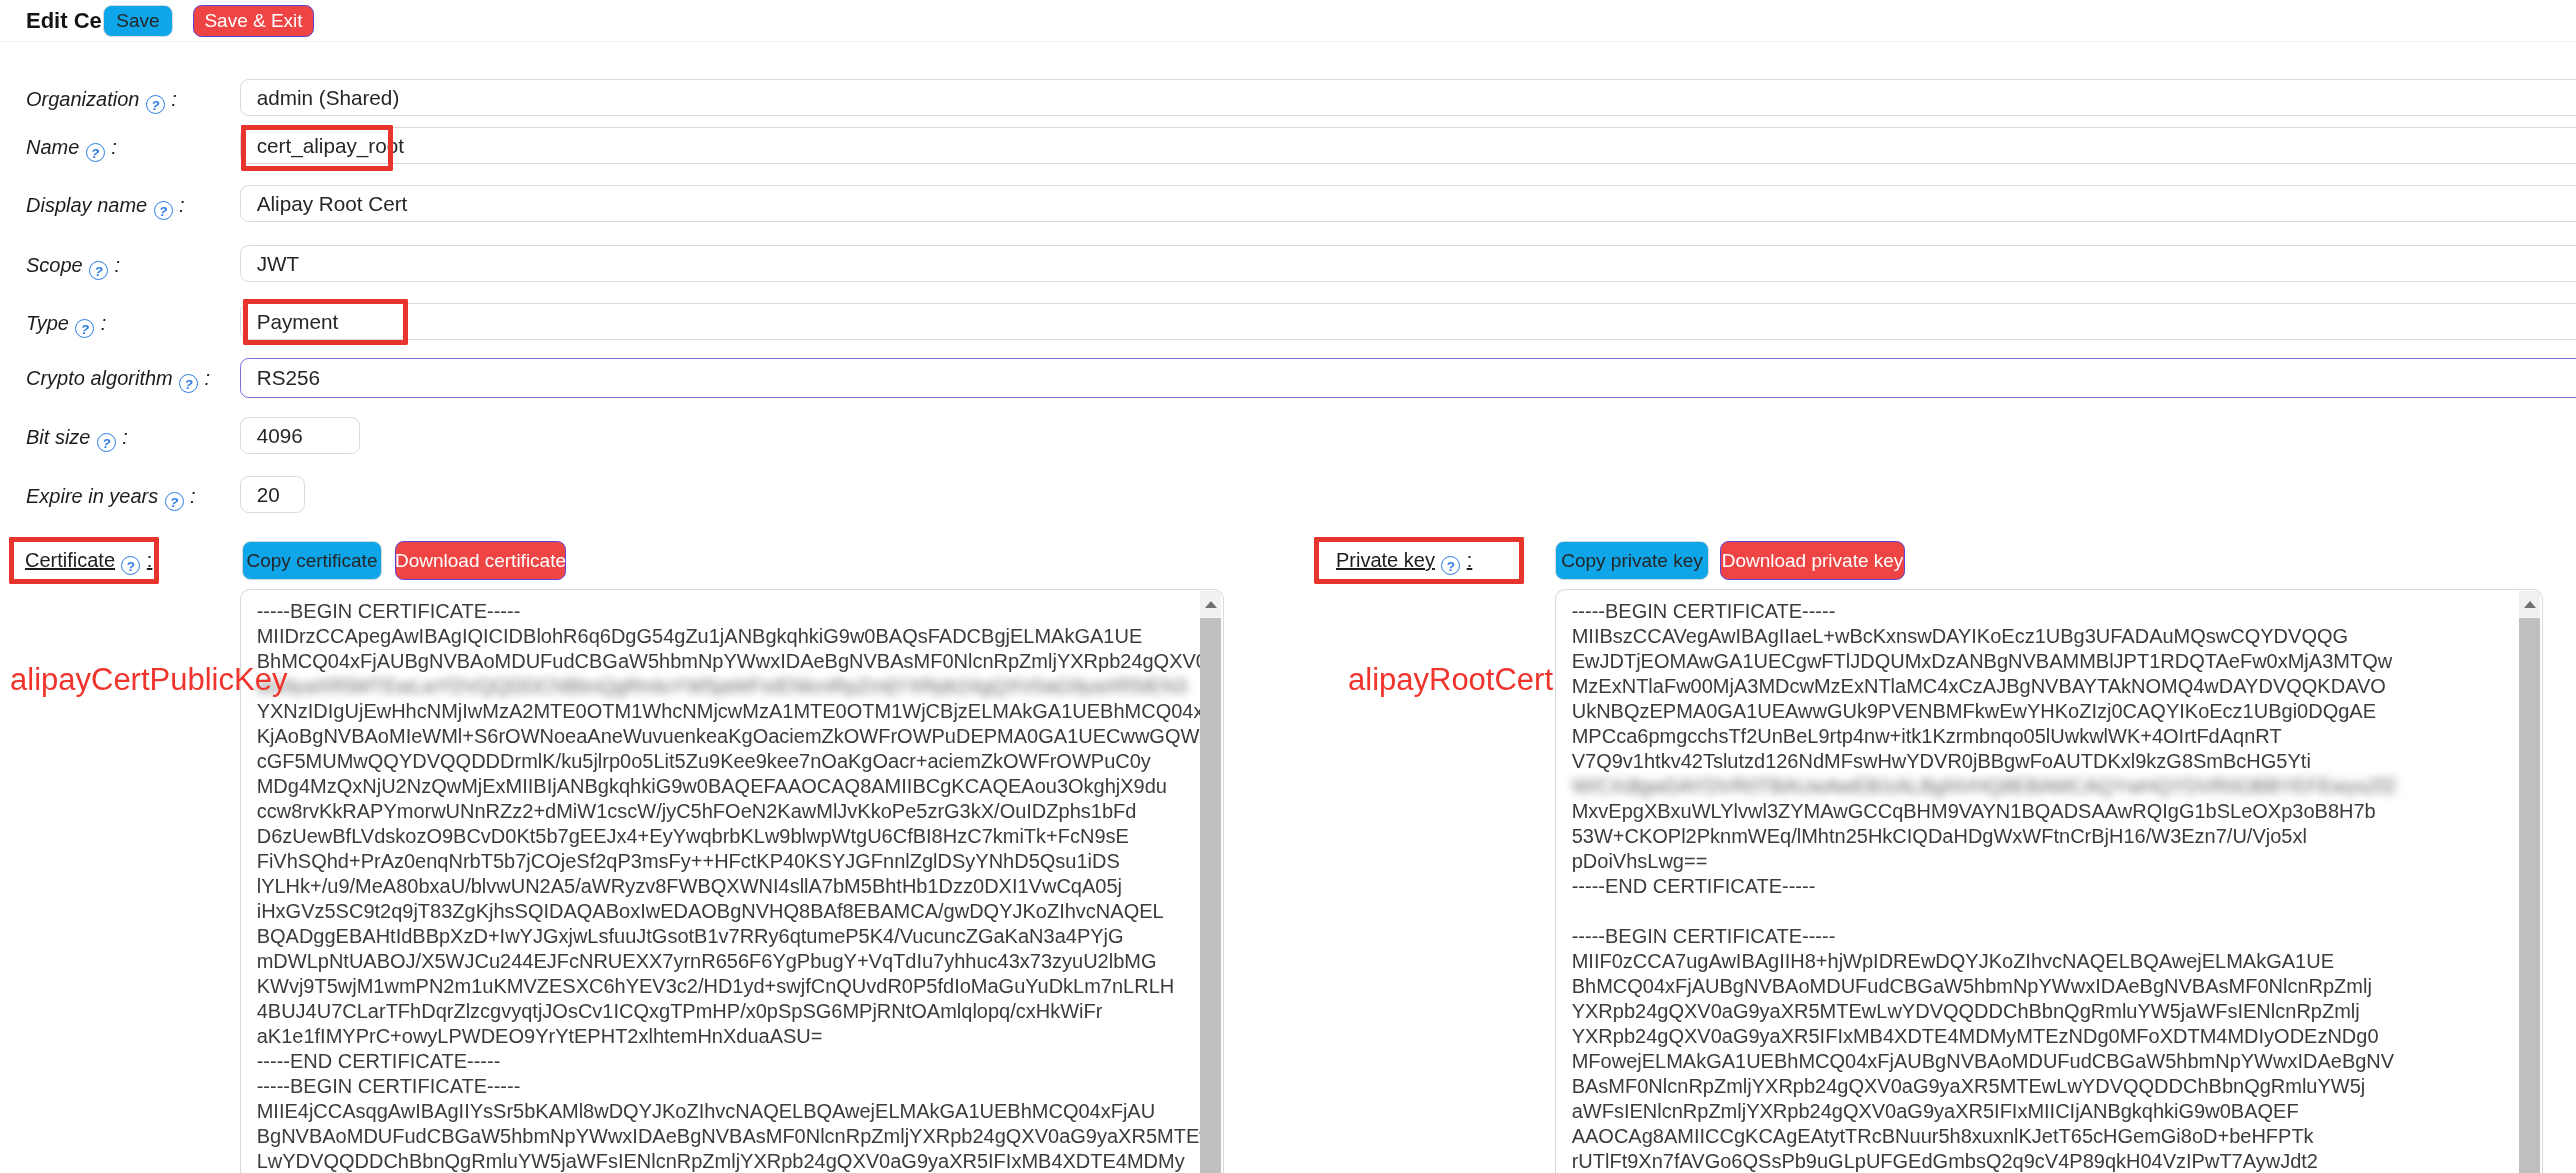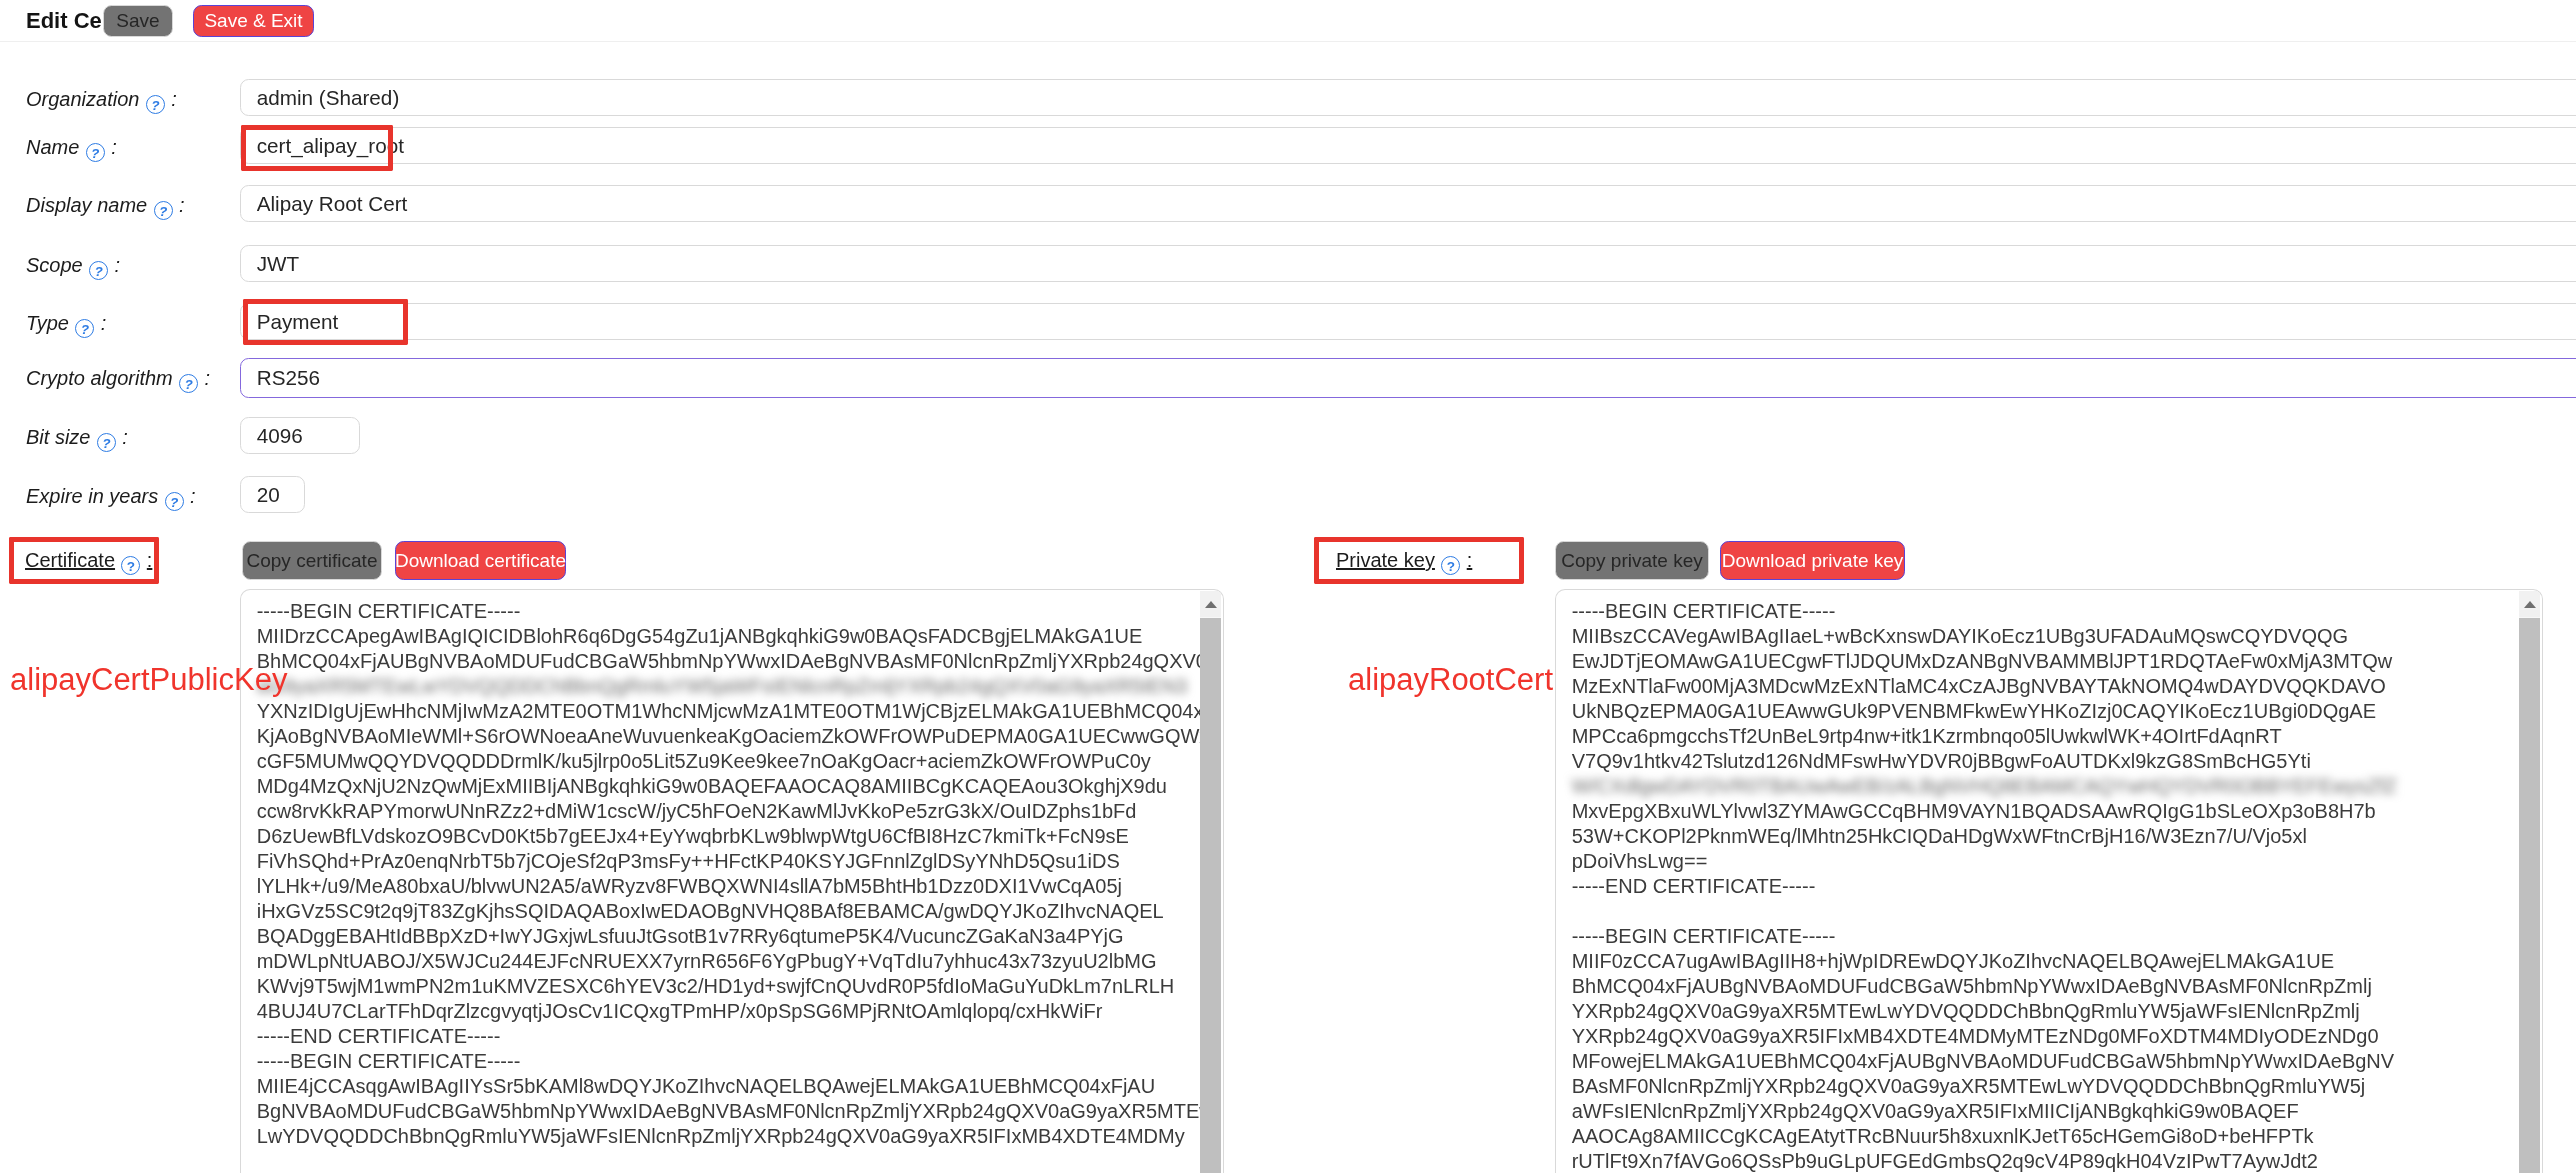--- a/index.html
+++ b/index.html
@@ -3,21 +3,21 @@
 <meta charset="utf-8">
 <style>
   html,body{margin:0;padding:0;background:#fff;}
   body{width:2576px;height:1174px;overflow:hidden;font-family:"Liberation Sans",sans-serif;color:#1c1c1c;}
   #page{position:relative;width:2576px;height:1174px;background:#fff;}
 
   
   .header{position:absolute;left:0;top:0;width:100%;height:41px;border-bottom:1.4px solid #efefef;background:#fff;}
   .page-title{position:absolute;left:26px;top:0;height:41px;line-height:41px;font-size:22px;font-weight:600;color:#141414;}
   .btn{box-sizing:border-box;display:flex;align-items:center;justify-content:center;border-radius:8.6px;font-size:19px;cursor:pointer;white-space:nowrap;}
-  .btn-outline{background:#737373;border:1.4px solid #d9d9d9;color:#262626;}
+  .btn-outline{background:#0ea5e9;border:1.4px solid #d9d9d9;color:#262626;}
   .btn-primary{background:#ef4444;border:1.4px solid #5a43d6;color:#fff;}
   .hdr-save{position:absolute;left:103px;top:5px;width:70px;height:32px;}
   .hdr-saveexit{position:absolute;left:193px;top:5px;width:121px;height:32px;}
 
   
   .frow{position:absolute;left:26px;right:0;height:37px;}
   .flabel{position:absolute;left:0;top:2px;width:214px;height:37px;line-height:37px;font-size:20px;color:#1c1c1c;white-space:nowrap;font-style:italic;}
   .qicon{display:inline-block;vertical-align:-3.6px;width:19px;height:19px;line-height:19px;margin:0 6.4px 0 6.4px;border:1.4px solid #2e7ce4;border-radius:50%;color:#2e7ce4;font-size:13.6px;text-align:center;font-weight:700;box-sizing:border-box;}
   .fctrl{position:absolute;left:214px;right:-10px;top:0;}
   .tf{box-sizing:border-box;width:100%;height:37px;border:1.4px solid #d9d9d9;border-radius:8.6px;padding:0 15.7px;font-size:20.7px;color:#262626;font-family:"Liberation Sans",sans-serif;background:#fff;outline:none;}
@@ -109,20 +109,21 @@
         <div class="cert-line">MDg4MzQxNjU2NzQwMjExMIIBIjANBgkqhkiG9w0BAQEFAAOCAQ8AMIIBCgKCAQEAou3OkghjX9du</div>
         <div class="cert-line">ccw8rvKkRAPYmorwUNnRZz2+dMiW1cscW/jyC5hFOeN2KawMlJvKkoPe5zrG3kX/OuIDZphs1bFd</div>
         <div class="cert-line">D6zUewBfLVdskozO9BCvD0Kt5b7gEEJx4+EyYwqbrbKLw9blwpWtgU6CfBI8HzC7kmiTk+FcN9sE</div>
         <div class="cert-line">FiVhSQhd+PrAz0enqNrbT5b7jCOjeSf2qP3msFy++HFctKP40KSYJGFnnlZglDSyYNhD5Qsu1iDS</div>
         <div class="cert-line">lYLHk+/u9/MeA80bxaU/blvwUN2A5/aWRyzv8FWBQXWNI4sllA7bM5BhtHb1Dzz0DXI1VwCqA05j</div>
         <div class="cert-line">iHxGVz5SC9t2q9jT83ZgKjhsSQIDAQABoxIwEDAOBgNVHQ8BAf8EBAMCA/gwDQYJKoZIhvcNAQEL</div>
         <div class="cert-line">BQADggEBAHtIdBBpXzD+IwYJGxjwLsfuuJtGsotB1v7RRy6qtumeP5K4/VucuncZGaKaN3a4PYjG</div>
         <div class="cert-line">mDWLpNtUABOJ/X5WJCu244EJFcNRUEXX7yrnR656F6YgPbugY+VqTdIu7yhhuc43x73zyuU2lbMG</div>
         <div class="cert-line">KWvj9T5wjM1wmPN2m1uKMVZESXC6hYEV3c2/HD1yd+swjfCnQUvdR0P5fdIoMaGuYuDkLm7nLRLH</div>
         <div class="cert-line">4BUJ4U7CLarTFhDqrZlzcgvyqtjJOsCv1ICQxgTPmHP/x0pSpSG6MPjRNtOAmlqlopq/cxHkWiFr</div>
+        <div class="cert-line">aK1e1fIMYPrC+owyLPWDEO9YrYtEPHT2xlhtemHnXduaASU=</div>
         <div class="cert-line">-----END CERTIFICATE-----</div>
         <div class="cert-line">-----BEGIN CERTIFICATE-----</div>
         <div class="cert-line">MIIE4jCCAsqgAwIBAgIIYsSr5bKAMl8wDQYJKoZIhvcNAQELBQAwejELMAkGA1UEBhMCQ04xFjAU</div>
         <div class="cert-line">BgNVBAoMDUFudCBGaW5hbmNpYWwxIDAeBgNVBAsMF0NlcnRpZmljYXRpb24gQXV0aG9yaXR5MTEw</div>
         <div class="cert-line">LwYDVQQDDChBbnQgRmluYW5jaWFsIENlcnRpZmljYXRpb24gQXV0aG9yaXR5IFIxMB4XDTE4MDMy</div>
       </div>
     <div class="sbar">
       <div class="up">
           <div class="tri"></div>
         </div>

